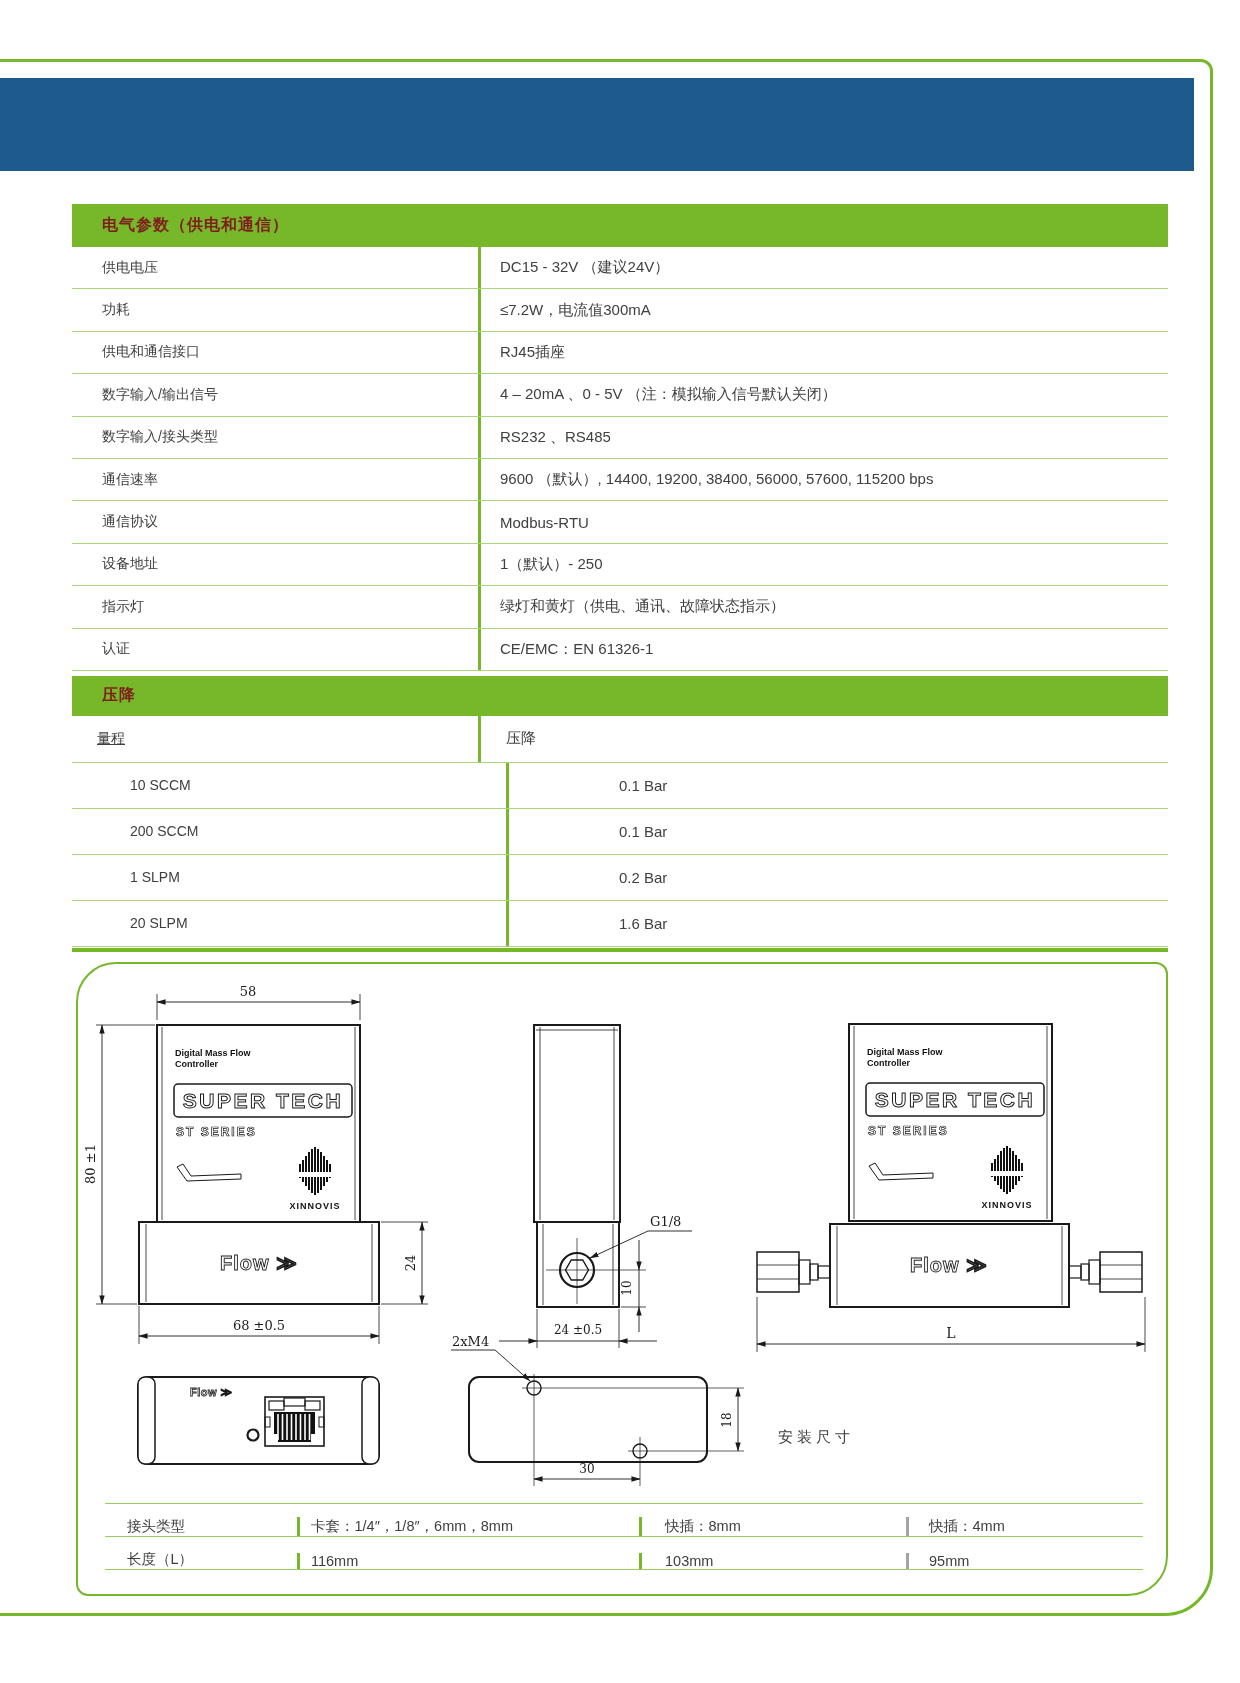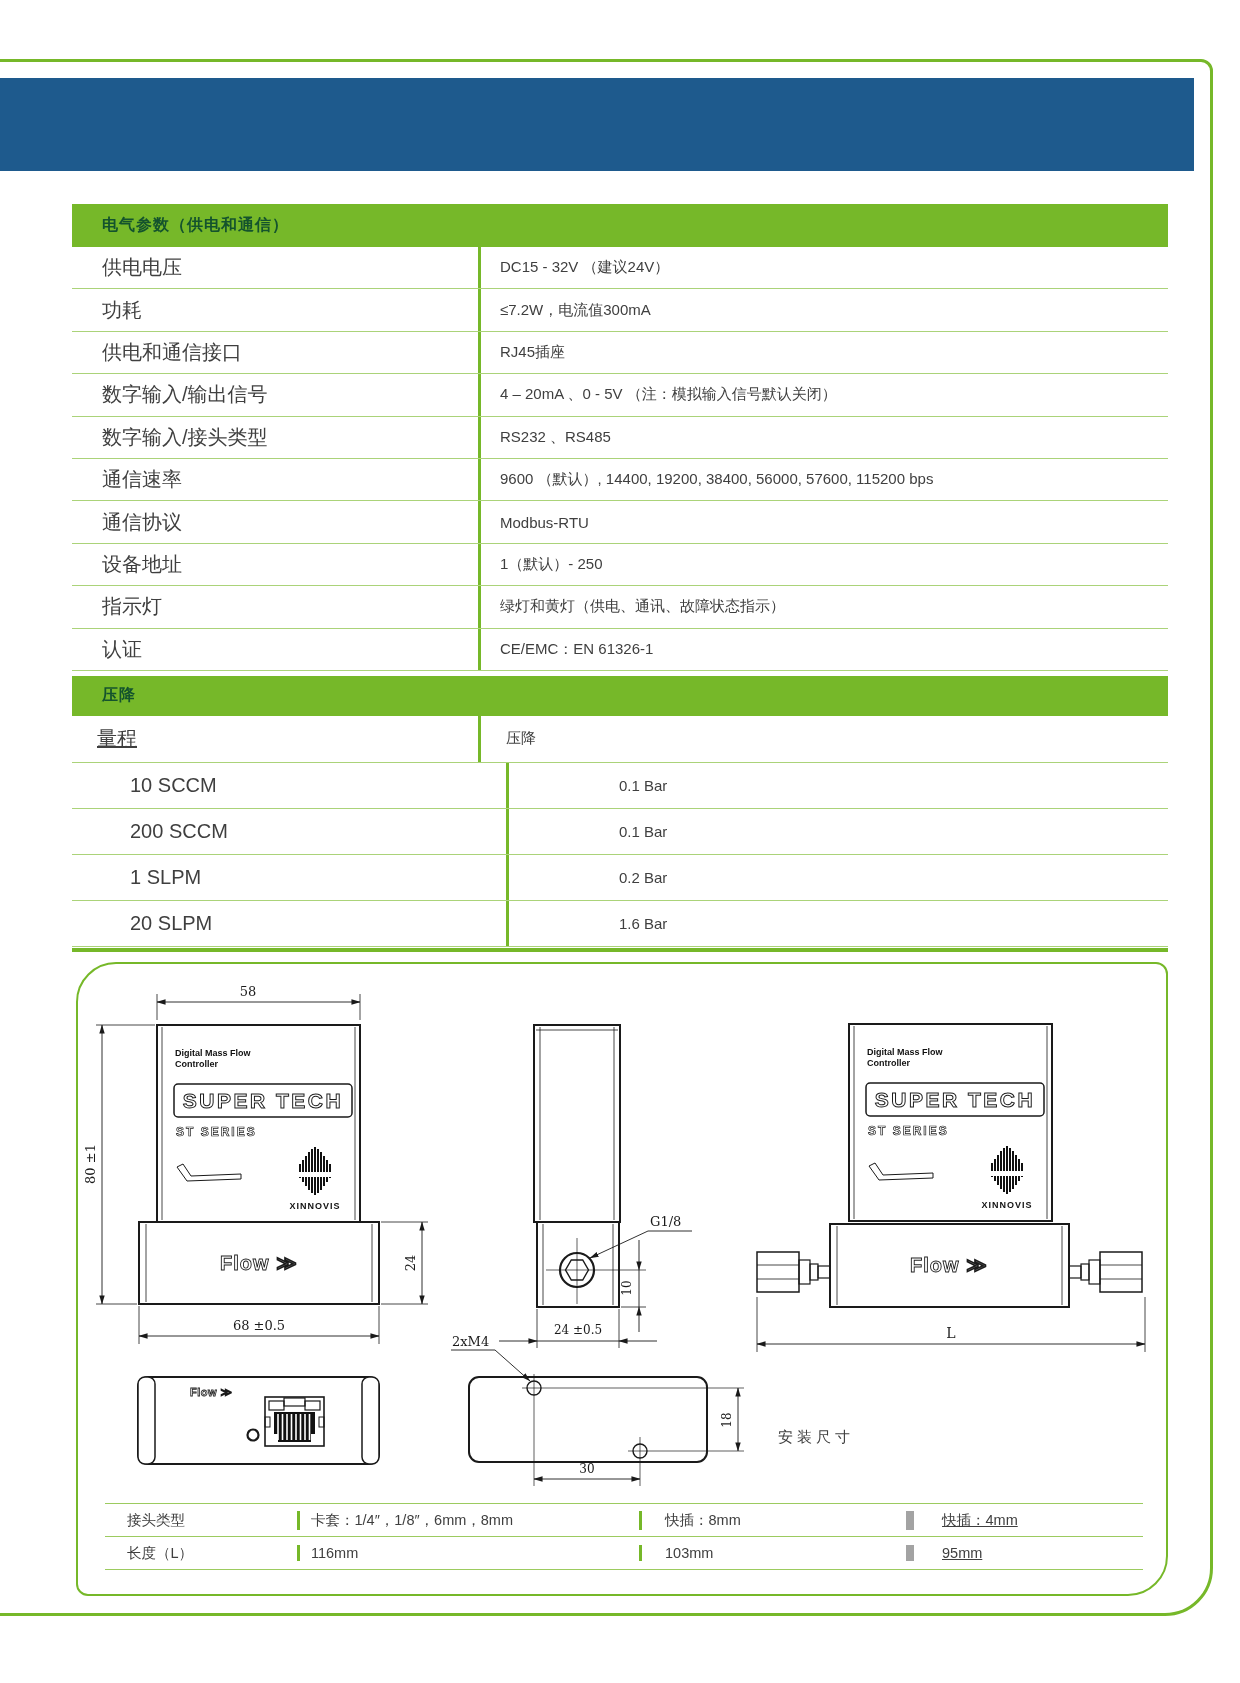--- a/index.html
+++ b/index.html
@@ -5,49 +5,49 @@
   html,body{margin:0;padding:0;background:#fff;}
   .canvas{position:relative;width:1240px;height:1683px;background:#ffffff;overflow:hidden;
           font-family:"Liberation Sans",sans-serif;color:#3f3f3f;}
   
   .page-frame{position:absolute;left:-60px;top:59px;width:1273px;height:1557px;box-sizing:border-box;
               border:3px solid #76b829;border-radius:0 12px 48px 0;}
   .blue-bar{position:absolute;left:0;top:78px;width:1194px;height:93px;background:#1e5a8d;}
 
   
   .spec{position:absolute;left:72px;top:204px;width:1096px;}
-  .sec-header{height:43px;background:#76b829;color:#14532d;font-size:16px;font-weight:bold;
+  .sec-header{height:43px;background:#76b829;color:#7f1d1d;font-size:16px;font-weight:bold;
               display:flex;align-items:center;padding-left:30px;box-sizing:border-box;letter-spacing:1px;}
   .sec-header.second{margin-top:5px;height:40px;}
   .srow{display:flex;align-items:stretch;height:42.4px;border-bottom:1px solid #abd379;box-sizing:border-box;}
-  .srow .lbl{width:406px;padding-left:30px;font-size:20px;display:flex;align-items:center;box-sizing:border-box;}
+  .srow .lbl{width:406px;padding-left:30px;font-size:14px;display:flex;align-items:center;box-sizing:border-box;}
   .srow .vdiv{width:3px;background:#76b829;}
   .srow .val{flex:1;padding-left:19px;font-size:15px;display:flex;align-items:center;box-sizing:border-box;}
   .prow{height:47px;}
   .prow .lbl{padding-left:25px;text-decoration:underline;}
   .prow .val{padding-left:25px;}
   .pdrow{height:46px;gap:28px;}
   .pdrow .lbl{padding-left:58px;}
   .pdrow .val{padding-left:82px;}
   .thick-line{height:4px;background:#76b829;margin-top:1px;}
 
   
   .panel{position:absolute;left:76px;top:962px;width:1092px;height:634px;box-sizing:border-box;
          border:2px solid #76b829;border-radius:40px 12px 40px 12px;}
   .draw{position:absolute;left:0;top:0;}
 
   
   .conn{position:absolute;left:27px;top:539px;width:1038px;font-size:14.5px;}
-  .crow{display:flex;align-items:center;height:33px;border-bottom:1px solid #9ccb5f;box-sizing:border-box;}
+  .crow{display:flex;align-items:flex-end;height:33px;border-bottom:1px solid #9ccb5f;box-sizing:border-box;}
   .crow.first{border-top:1px solid #9ccb5f;height:34px;}
   .crow .cell{display:flex;align-items:center;box-sizing:border-box;}
   .c0{width:192px;padding-left:22px;}
   .c1{width:342px;padding-left:11px;border-left:3px solid #76b829;}
   .c2{width:267px;padding-left:23px;border-left:3px solid #76b829;}
-  .c3{width:237px;padding-left:28px;border-left:8px solid #a3a3a3;text-decoration:underline;}
+  .c3{width:237px;padding-left:20px;border-left:3px solid #a3a3a3;}
 </style>
 </head>
 <body>
 
 <div class="canvas">
 
   <div class="page-frame"></div>
   <div class="blue-bar"></div>
 
   <div class="spec">

